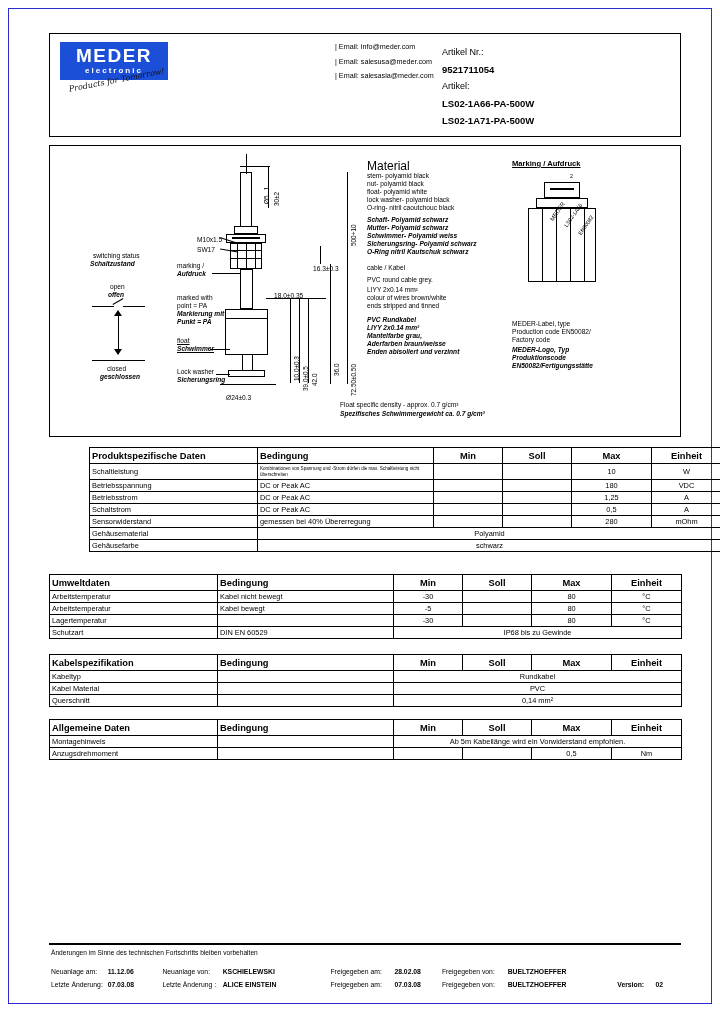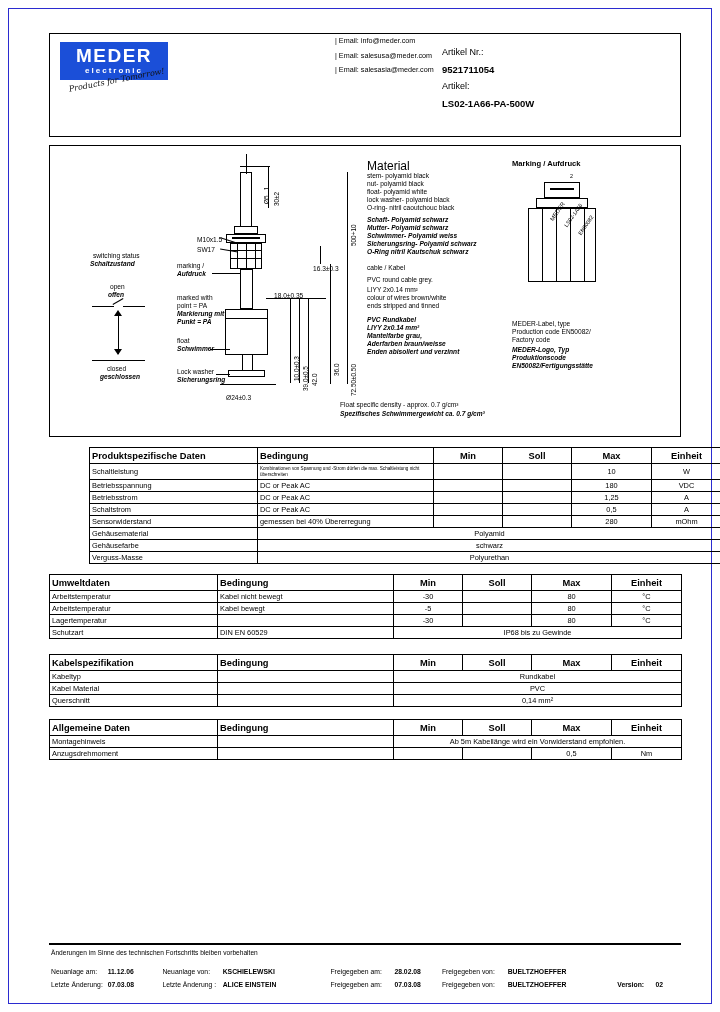--- a/index.html
+++ b/index.html
@@ -44,37 +44,37 @@
     transform:rotate(-11deg);transform-origin:left top;
   }
   .contacts{
     position:absolute;left:170px;top:12px;width:220px;
     font-size:7.2px;line-height:14.5px;
   }
   .contacts .row{display:flex;}
   .contacts .reg{width:30px;}
   .contacts .tel{width:82px;}
   .emails{
-    position:absolute;left:285px;top:0;width:140px;
+    position:absolute;left:285px;top:6px;width:140px;
     font-size:7.2px;line-height:14.5px;
   }
   .artikel{
     position:absolute;left:392px;top:10px;width:230px;
     font-size:9px;line-height:17px;
   }
   .artikel .b{font-weight:bold;font-size:9.5px;}
   
   .drawing{
     position:absolute;left:40px;top:136px;width:632px;height:292px;
     border:1px solid #000;box-sizing:border-box;
     font-size:6.6px;line-height:8.2px;
   }
   .t{position:absolute;white-space:pre;}
   .it{font-style:italic;font-weight:bold;}
-  .ul{}
+  .ul{text-decoration:underline;}
   .vline{position:absolute;background:#000;width:1px;}
   .hline{position:absolute;background:#000;height:1px;}
   .rect{position:absolute;border:1px solid #000;box-sizing:border-box;}
   .rectf{position:absolute;background:#000;}
   .vert{
     position:absolute;transform:rotate(-90deg);transform-origin:left top;
     white-space:nowrap;font-size:6.4px;
   }
   
   table{
@@ -129,20 +129,21 @@
       <div>| Email: info@meder.com</div>
       <div>| Email: salesusa@meder.com</div>
       <div>| Email: salesasia@meder.com</div>
     </div>
 
     <div class="artikel">
       <div>Artikel Nr.:</div>
       <div class="b">9521711054</div>
       <div>Artikel:</div>
       <div class="b">LS02-1A66-PA-500W</div>
+      <div class="b">LS02-1A71-PA-500W</div>
     </div>
   </div>
 
   <div class="drawing">
 
     <div class="t" style="left:43px;top:106px;">switching status</div>
     <div class="t it" style="left:40px;top:114px;">Schaltzustand</div>
 
     <div class="t" style="left:60px;top:137px;">open</div>
     <div class="t it" style="left:58px;top:145px;">offen</div>
@@ -344,24 +345,20 @@
         <td class="c">280</td>
         <td class="c">mOhm</td>
       </tr>
       <tr>
         <td>Gehäusematerial</td>
         <td class="c" colspan="5">Polyamid</td>
       </tr>
       <tr>
         <td>Gehäusefarbe</td>
         <td class="c" colspan="5">schwarz</td>
-      </tr>
-      <tr>
-        <td>Verguss-Masse</td>
-        <td class="c" colspan="5">Polyurethan</td>
       </tr>
     </tbody>
   </table>
 
   <table style="left:40px;top:565px;width:632px;">
     <colgroup>
         <col style="width:168px">
         <col style="width:176px">
         <col style="width:69px">
         <col style="width:69px">

